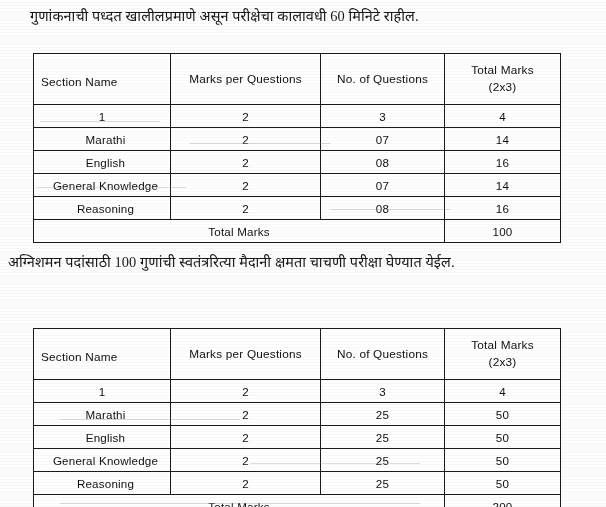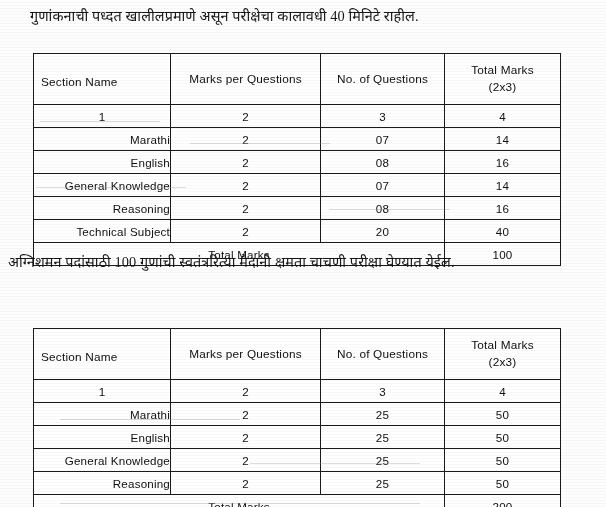--- a/index.html
+++ b/index.html
@@ -73,21 +73,21 @@
     padding-top: 6px !important;
   }
   .hdr-two span { display: block; line-height: 17px; }
 
   .row-cell {
     height: 22px;
     text-align: center;
     letter-spacing: 0.2px;
   }
   .row-name {
-    text-align: right;
+    text-align: center;
     padding-left: 7px !important;
   }
   .total-label {
     text-align: center;
     height: 22px;
     letter-spacing: 0.2px;
   }
 
   
   .smudge {
@@ -105,21 +105,21 @@
       repeating-linear-gradient(0deg, rgba(0,0,0,.5) 0 1px, transparent 1px 3px);
     inset: 0;
   }
 </style>
 </head>
 <body>
 
 <div class="page">
 
   <div class="para" style="left:8px; top:4px; width:596px;">
-    <span class="ln ln2">गुणांकनाची पध्दत खालीलप्रमाणे असून परीक्षेचा कालावधी 40 मिनिटे राहील.</span>
+    <span class="ln ln2">गुणांकनाची पध्दत खालीलप्रमाणे असून परीक्षेचा कालावधी 60 मिनिटे राहील.</span>
   </div>
 
   <table class="tbl" style="left:33px; top:53px;">
     <colgroup>
       <col class="c-name">
         <col class="c-marks">
         <col class="c-qno">
         <col class="c-total">
     </colgroup>
     <thead>
@@ -158,26 +158,20 @@
         <td class="row-cell">07</td>
         <td class="row-cell">14</td>
       </tr>
       <tr>
         <td class="row-cell row-name">Reasoning</td>
         <td class="row-cell">2</td>
         <td class="row-cell">08</td>
         <td class="row-cell">16</td>
       </tr>
       <tr>
-        <td class="row-cell row-name">Technical Subject</td>
-        <td class="row-cell">2</td>
-        <td class="row-cell">20</td>
-        <td class="row-cell">40</td>
-      </tr>
-      <tr>
         <td class="total-label" colspan="3">Total Marks</td>
         <td class="row-cell">100</td>
       </tr>
     </tbody>
   </table>
 
   <div class="para" style="left:8px; top:250px; width:596px;">
     <span class="ln">अग्निशमन पदांसाठी 100 गुणांची स्वतंत्ररित्या मैदानी क्षमता चाचणी परीक्षा घेण्यात येईल.</span>
   </div>
 

